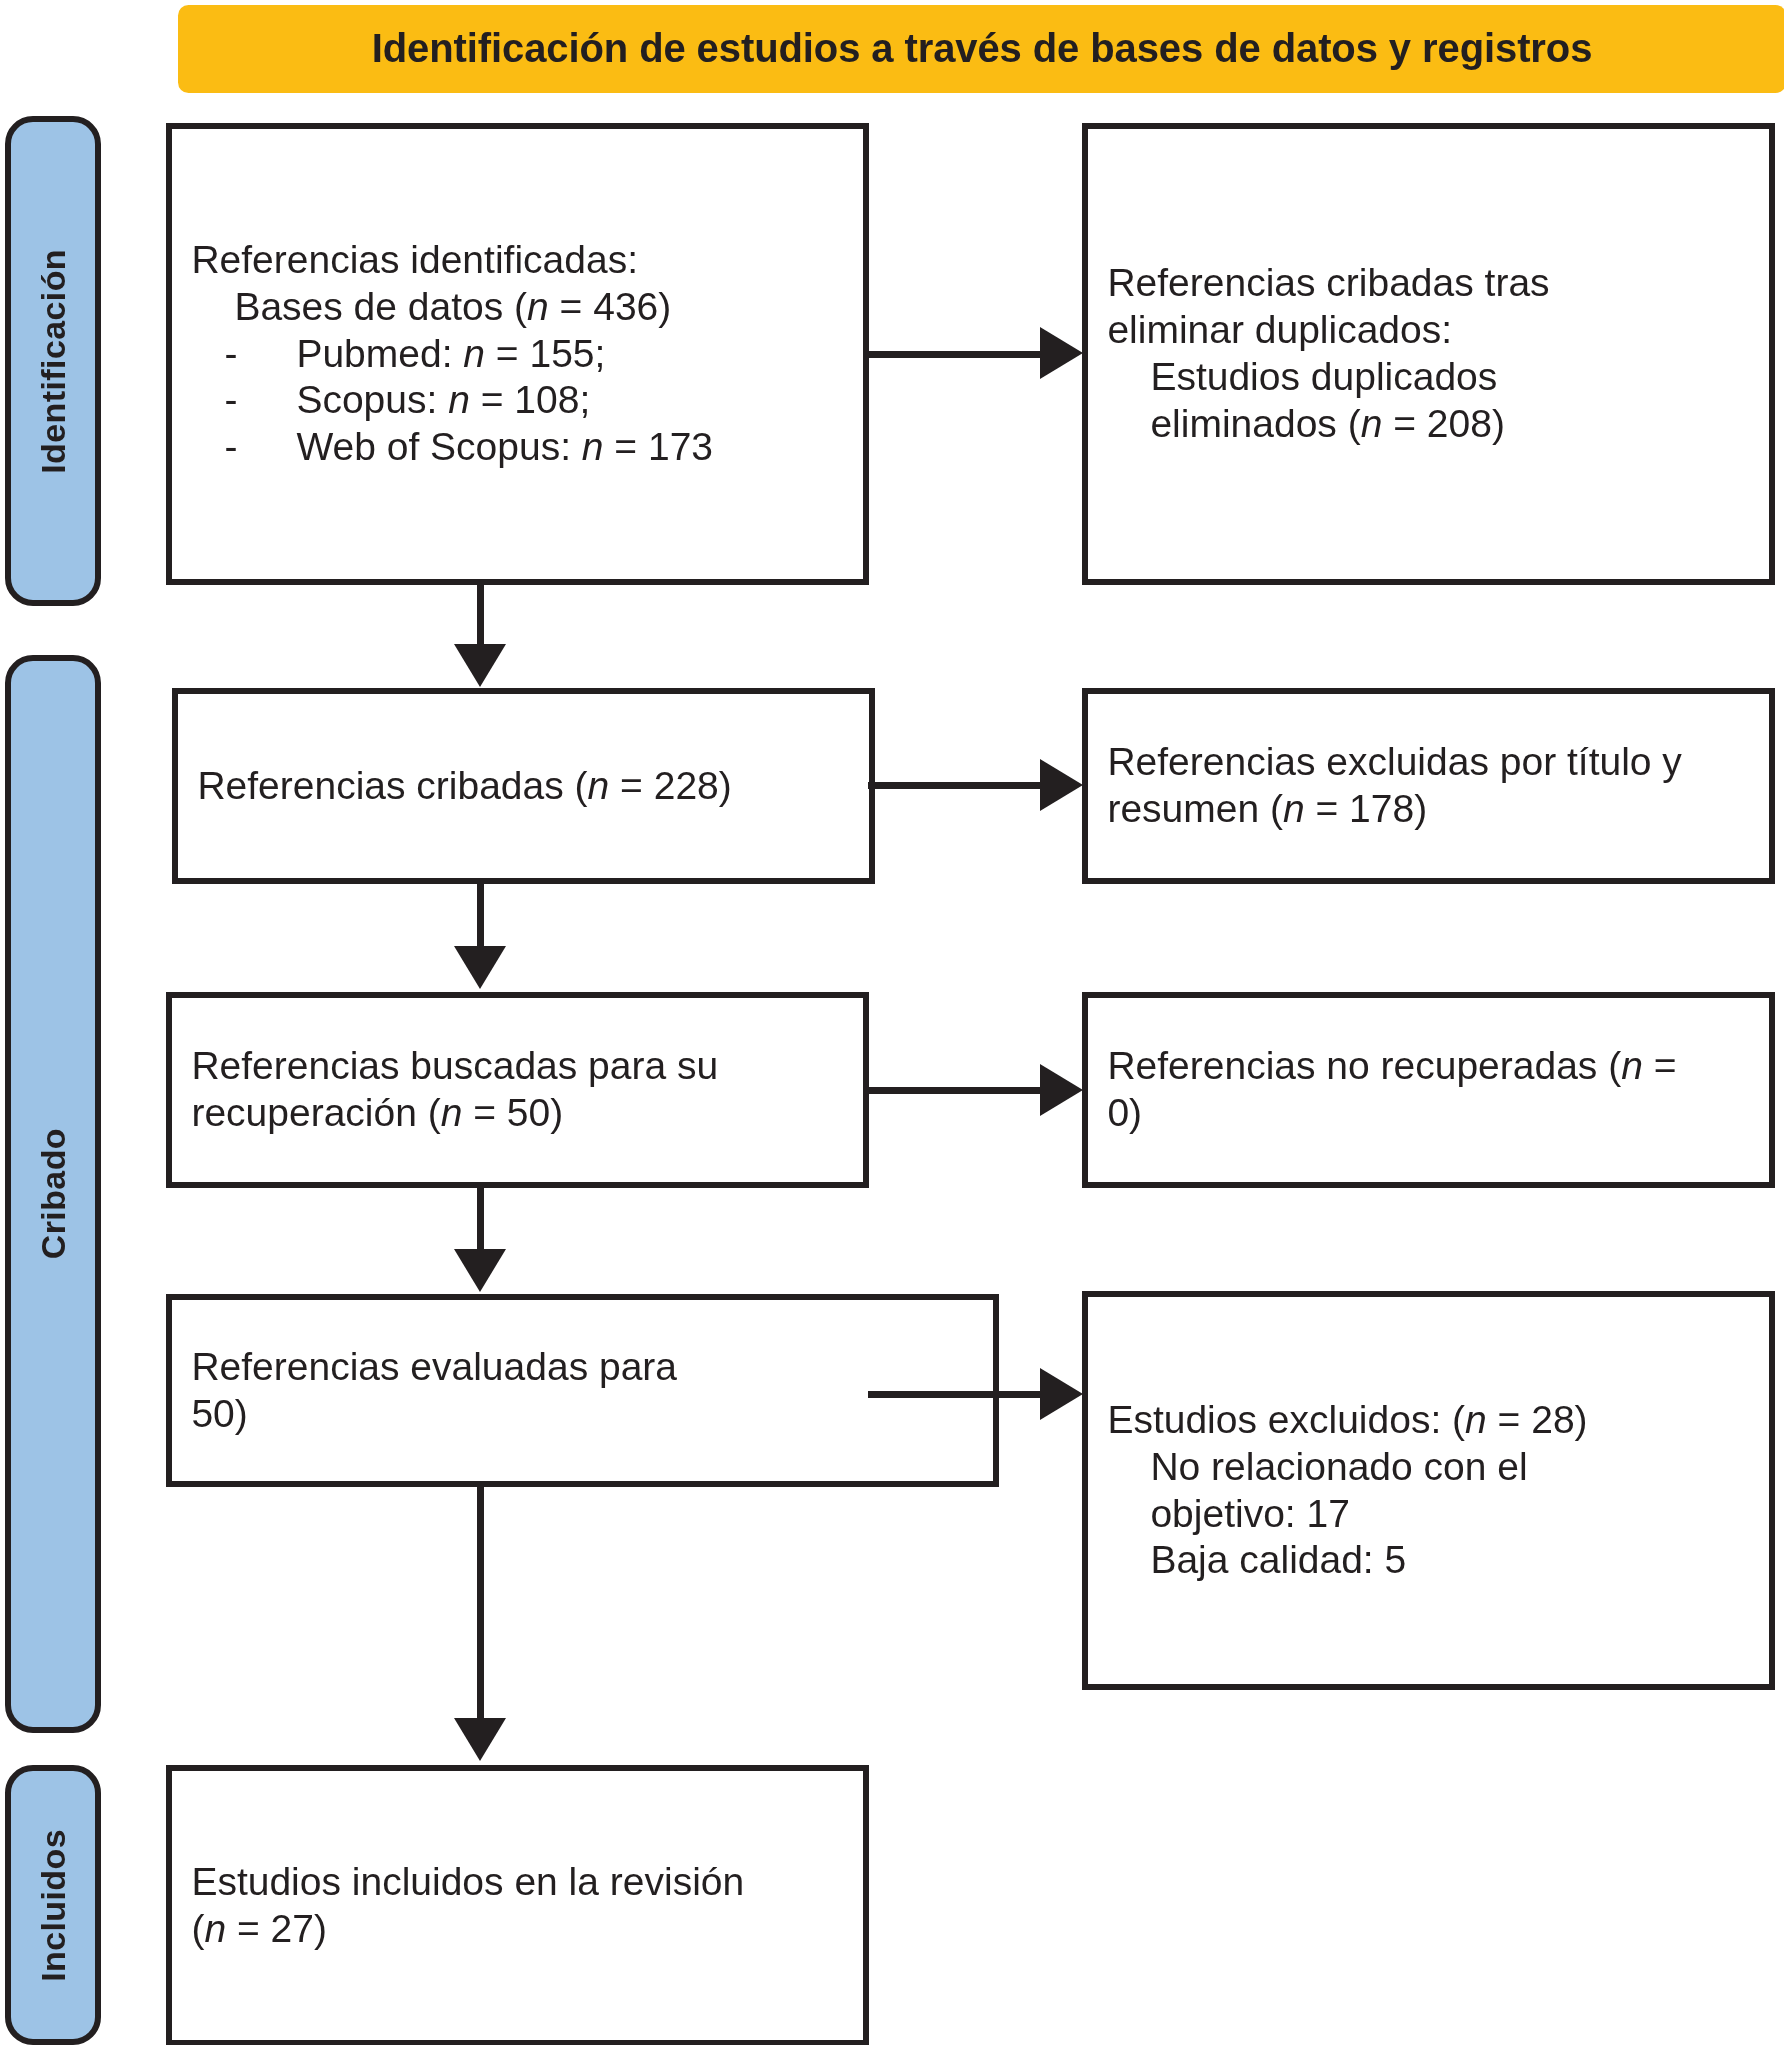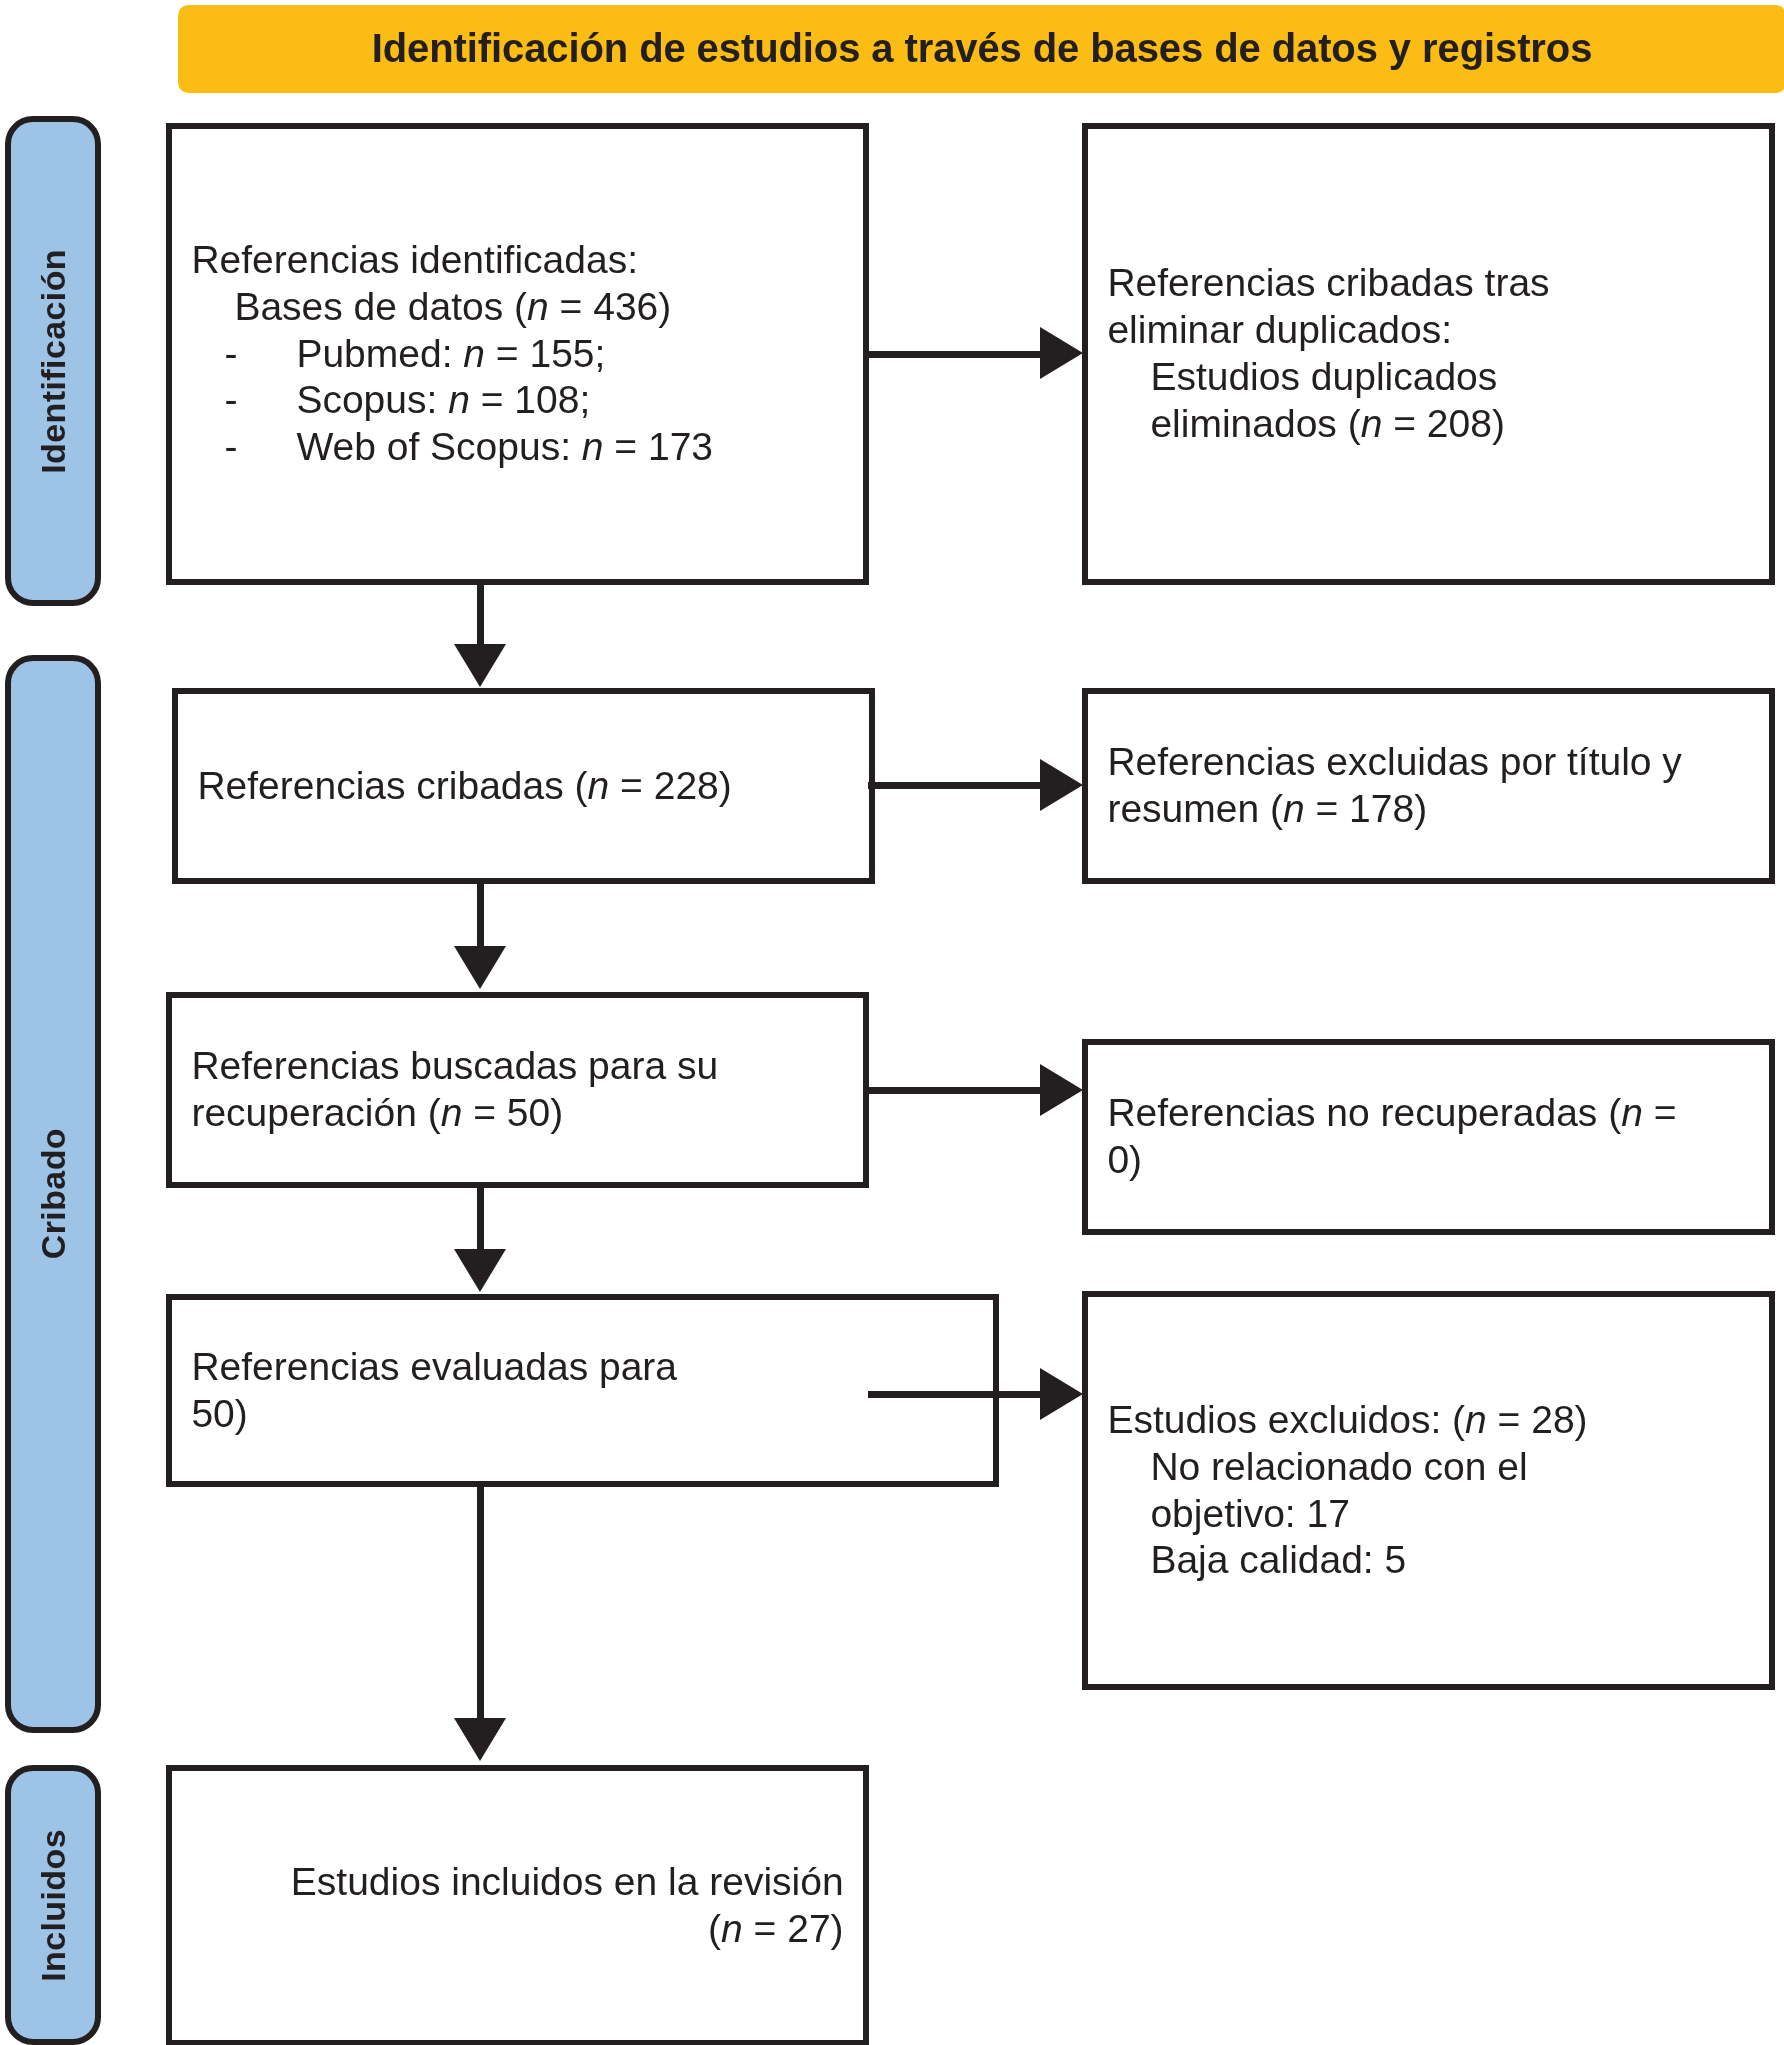--- a/index.html
+++ b/index.html
@@ -182,21 +182,21 @@
   <div class="vline" style="left:477px; top:883px; height:66px;"></div>
   <div class="arrow-down" style="left:454px; top:946px;"></div>
 
   <div class="flowbox" style="left:166px; top:992px; width:703px; height:196px;">
     <div class="boxtext">
       <span class="ln">Referencias buscadas para su</span>
       <span class="ln"><span>recuperación (</span><span class="it">n</span><span> = 50)</span></span>
     </div>
   </div>
 
-  <div class="flowbox" style="left:1082px; top:992px; width:693px; height:196px;margin-top:47px;">
+  <div class="flowbox" style="left:1082px; top:992px; width:693px; height:196px;">
     <div class="boxtext">
       <span class="ln"><span>Referencias no recuperadas (</span><span class="it">n</span><span> =</span></span>
       <span class="ln">0)</span>
     </div>
   </div>
 
   <div class="hline" style="left:868px; top:1087px; width:173px;"></div>
   <div class="arrow-right" style="left:1040px; top:1064px;"></div>
 
   <div class="vline" style="left:477px; top:1188px; height:64px;"></div>
@@ -217,21 +217,21 @@
       <span class="ln ind1">Baja calidad: 5</span>
     </div>
   </div>
 
   <div class="hline" style="left:868px; top:1391px; width:173px;"></div>
   <div class="arrow-right" style="left:1040px; top:1368px;"></div>
 
   <div class="vline" style="left:477px; top:1487px; height:234px;"></div>
   <div class="arrow-down" style="left:454px; top:1718px;"></div>
 
-  <div class="flowbox" style="left:166px; top:1765px; width:703px; height:281px;text-align:right;">
+  <div class="flowbox" style="left:166px; top:1765px; width:703px; height:281px;">
     <div class="boxtext">
       <span class="ln">Estudios incluidos en la revisión</span>
       <span class="ln"><span>(</span><span class="it">n</span><span> = 27)</span></span>
     </div>
   </div>
 
 </div>
 
 
 </body></html>

